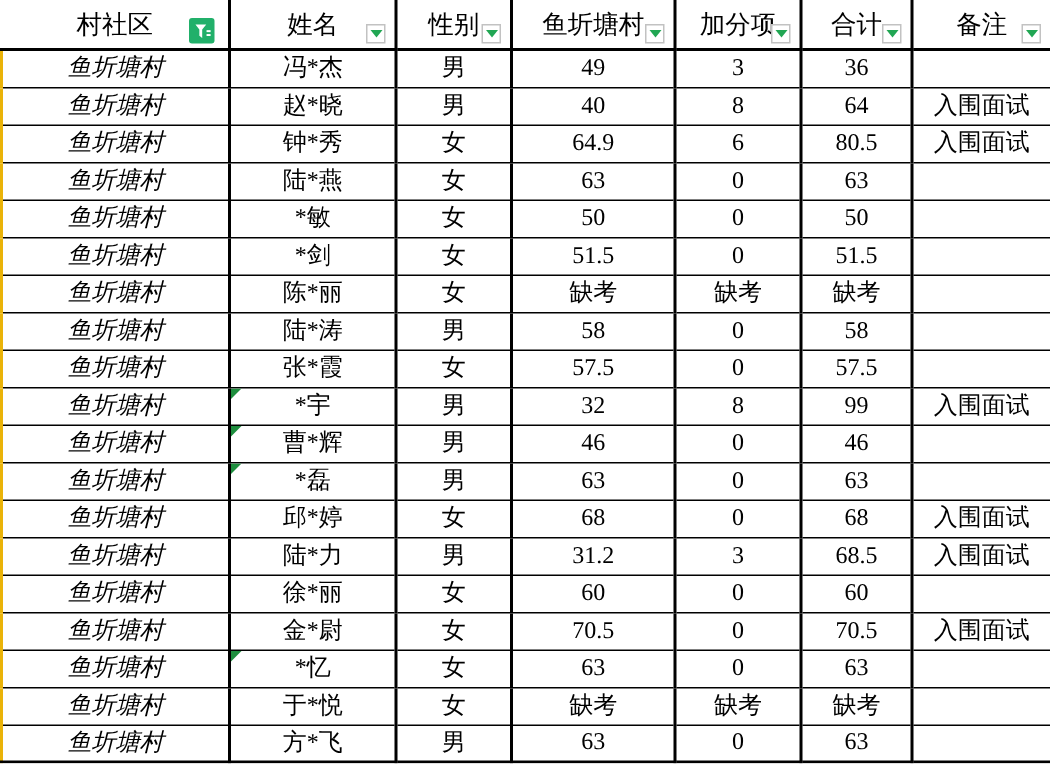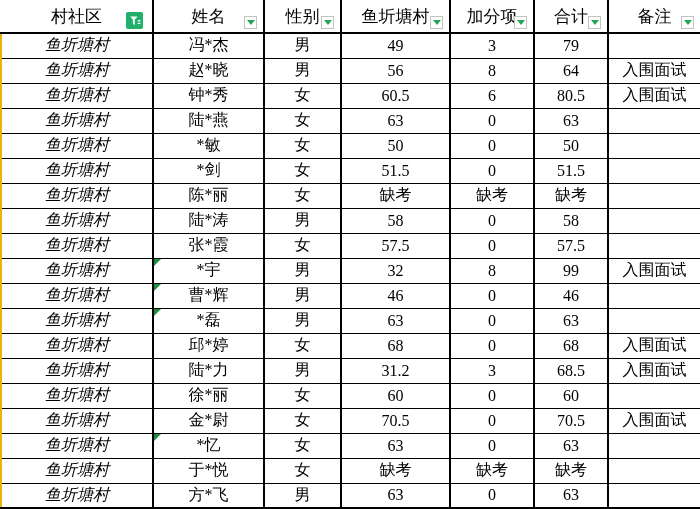--- a/index.html
+++ b/index.html
@@ -157,37 +157,37 @@
         </th>
       </tr>
     </thead>
     <tbody id="table-body">
         <tr>
     <td class="cell-village"><span>鱼圻塘村</span></td>
     <td class="cell-name"><span>冯*杰</span></td>
     <td class="cell-gender"><span>男</span></td>
     <td class="cell-score"><span>49</span></td>
     <td class="cell-bonus"><span>3</span></td>
-    <td class="cell-total"><span>79</span></td>
+    <td class="cell-total"><span>36</span></td>
     <td class="cell-note"><span></span></td>
   </tr>
         <tr>
     <td class="cell-village"><span>鱼圻塘村</span></td>
     <td class="cell-name"><span>赵*晓</span></td>
     <td class="cell-gender"><span>男</span></td>
-    <td class="cell-score"><span>56</span></td>
+    <td class="cell-score"><span>40</span></td>
     <td class="cell-bonus"><span>8</span></td>
     <td class="cell-total"><span>64</span></td>
     <td class="cell-note"><span>入围面试</span></td>
   </tr>
         <tr>
     <td class="cell-village"><span>鱼圻塘村</span></td>
     <td class="cell-name"><span>钟*秀</span></td>
     <td class="cell-gender"><span>女</span></td>
-    <td class="cell-score"><span>60.5</span></td>
+    <td class="cell-score"><span>64.9</span></td>
     <td class="cell-bonus"><span>6</span></td>
     <td class="cell-total"><span>80.5</span></td>
     <td class="cell-note"><span>入围面试</span></td>
   </tr>
         <tr>
     <td class="cell-village"><span>鱼圻塘村</span></td>
     <td class="cell-name"><span>陆*燕</span></td>
     <td class="cell-gender"><span>女</span></td>
     <td class="cell-score"><span>63</span></td>
     <td class="cell-bonus"><span>0</span></td>

